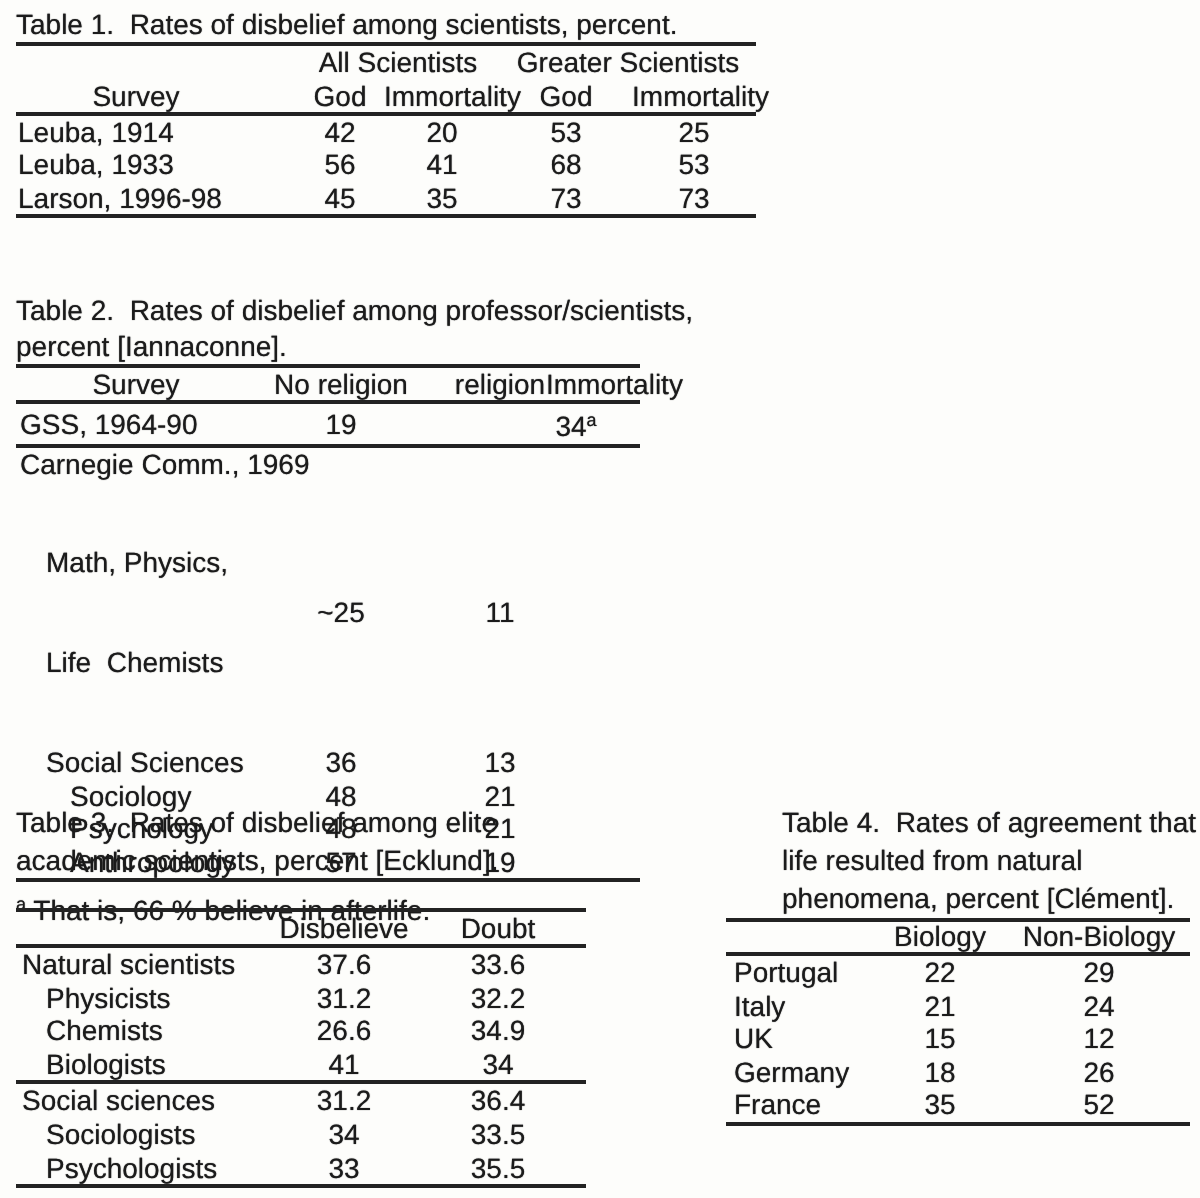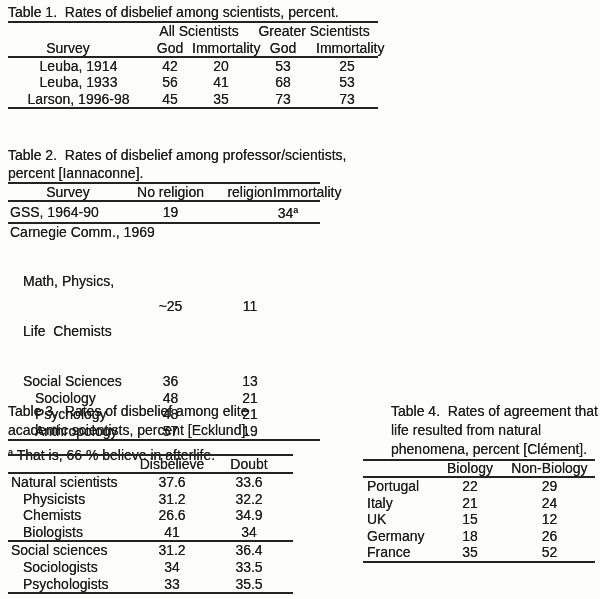--- a/index.html
+++ b/index.html
@@ -31,21 +31,21 @@
   table { border-collapse: collapse; table-layout: fixed; width: 100%; }
   td { padding: 0; font-size: 14px; line-height: 16.6px; white-space: pre; overflow: visible; }
   .ctr { text-align: center; }
   tr.rule td { border-bottom: 2px solid #232323; }
   tr.hdr td { line-height: 16px; vertical-align: bottom; }
   tr.subhdr td { line-height: 15px; }
   #t4 tr.hdr td { line-height: 15px; }
   #t3 { border-top: 2px solid #232323; border-bottom: 2px solid #232323; }
   #t4 { border-bottom: 2px solid #232323; }
 
-  #t1 .lbl { padding-left: 1px; text-align: center; }
+  #t1 .lbl { padding-left: 1px; }
   #t2 .lbl { padding-left: 2px; }
   #t3 .lbl { padding-left: 3px; }
   #t4 .lbl { padding-left: 4px; }
   .ind1 { padding-left: 15px !important; }
   .ind2 { padding-left: 27px !important; }
   .pr20 { padding-right: 20px; }
   .pl14 { padding-left: 14px; }
   .pr17 { padding-right: 17px; }
 
   sup { font-size: 9px; vertical-align: 5px; }

